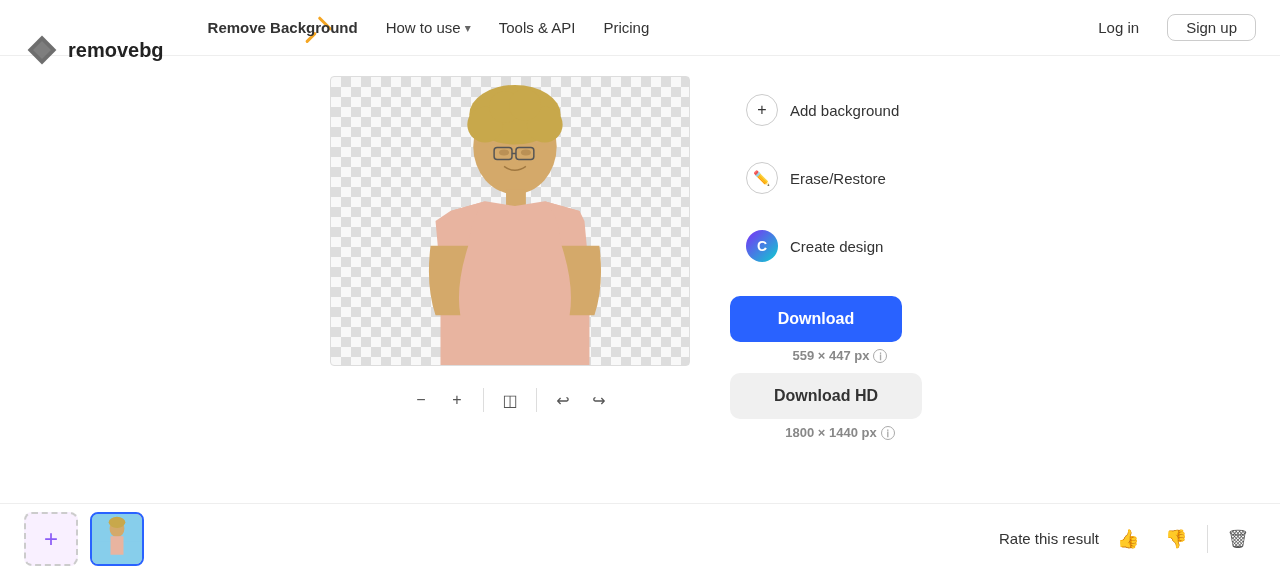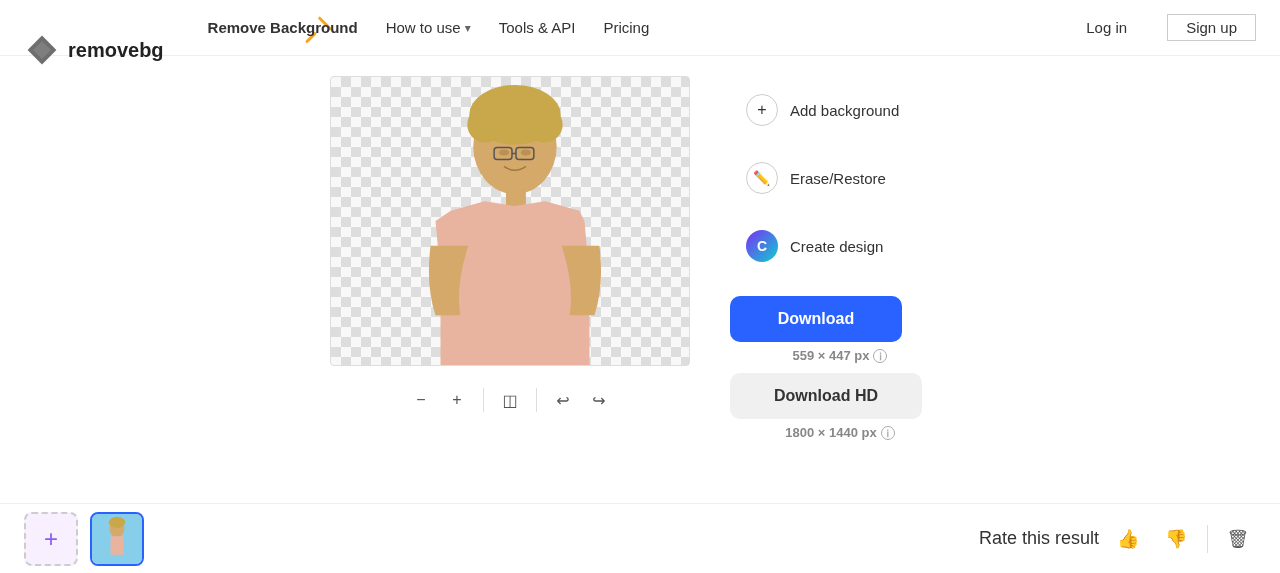--- a/index.html
+++ b/index.html
@@ -15,28 +15,28 @@
       width: 36px; height: 36px;
     }
     .logo-text { font-size: 20px; font-weight: 600; color: #222; }
     .nav-links { display: flex; align-items: flex-start; gap: 4px; flex: 1; }
     .nav-link {
       padding: 6px 12px; font-size: 15px; color: #333; cursor: pointer;
       display: flex; align-items: center; gap: 4px; border-radius: 6px;
       text-decoration: none;
     }
     .nav-link.active { font-weight: 600; }
-    .nav-actions { display: flex; align-items: center; gap: 24px; }
+    .nav-actions { display: flex; align-items: center; gap: 12px; }
     .btn-login {
       padding: 8px 16px; font-size: 15px; color: #333; background: none;
       border: none; cursor: pointer; border-radius: 6px;
     }
     .btn-signup {
       padding: 4px 18px; font-size: 15px; color: #333; background: none;
-      border: 1.5px solid #ccc; border-radius: 0; cursor: pointer; font-weight: 500;
+      border: 1.5px solid #ccc; border-radius: 8px; cursor: pointer; font-weight: 500;
     }
 
     
     .main-area {
       display: flex; align-items: flex-start; justify-content: center;
       padding: 20px 40px; gap: 40px; height: calc(100% - 56px - 70px);
       position: relative;
     }
 
     
@@ -119,21 +119,21 @@
     .thumbnail {
       width: 54px; height: 54px; border-radius: 8px; overflow: hidden;
       border: 2px solid #2962ff; cursor: pointer;
       background: linear-gradient(135deg, #87ceeb 0%, #87ceeb 40%, #f9a8a8 40%);
       display: flex; align-items: center; justify-content: center; position: relative;
     }
 
     .rate-section {
       margin-left: auto; display: flex; align-items: center; gap: 12px;
     }
-    .rate-label { font-size: 18px; color: #333; }
+    .rate-label { font-size: 15px; color: #333; }
     .rate-btn {
       width: 36px; height: 36px; border: none; background: none; cursor: pointer;
       font-size: 18px; color: #555; border-radius: 6px; display: flex; align-items: center; justify-content: center;
     }
     .rate-divider { width: 1px; height: 28px; background: #ddd; }
     .delete-btn {
       width: 36px; height: 36px; border: none; background: none; cursor: pointer;
       font-size: 18px; color: #555; border-radius: 6px; display: flex; align-items: center; justify-content: center;
     }
 

